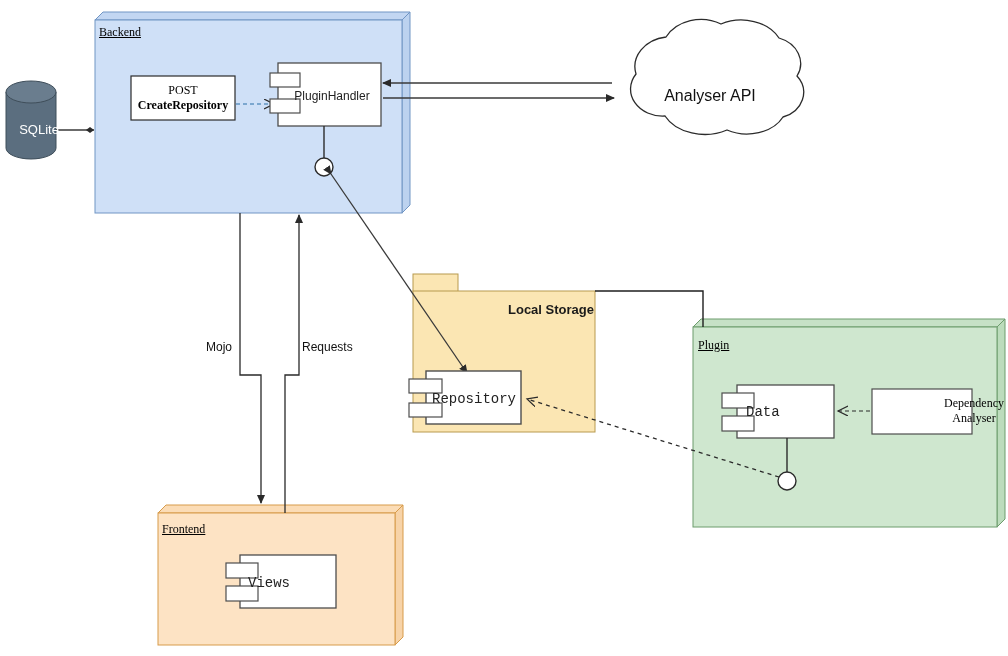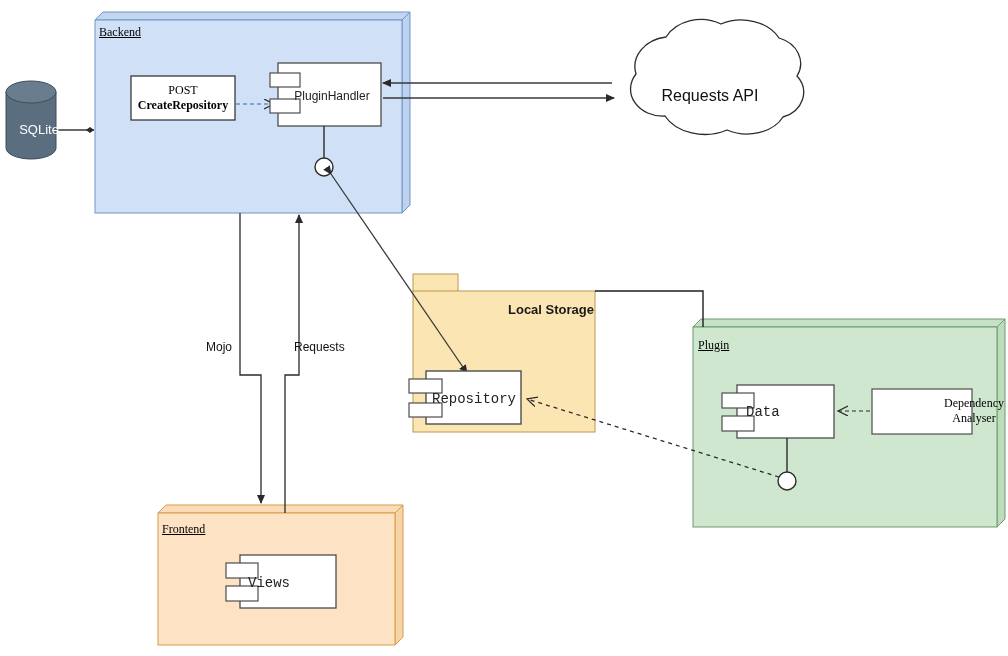--- a/index.html
+++ b/index.html
@@ -156,21 +156,21 @@
 <div class="lbl pkg-title" style="left:99px;top:25px;">Backend</div>
 
 <div class="lbl pkg-title" style="left:162px;top:522px;">Frontend</div>
 
 <div class="lbl pkg-title" style="left:698px;top:338px;">Plugin</div>
 
 <div class="lbl pkg-title-bold" style="left:508px;top:302px;">Local Storage</div>
 
 <div class="lbl db-lbl" style="left:6px;top:122px;width:66px;text-align:center;">SQLite</div>
 
-<div class="lbl cloud-lbl" style="left:630px;top:87px;width:160px;text-align:center;">Requests API</div>
+<div class="lbl cloud-lbl" style="left:630px;top:87px;width:160px;text-align:center;">Analyser API</div>
 
 <div class="lbl note-lbl" style="left:131px;top:83px;width:104px;">
   <div>POST</div>
   <div class="b">CreateRepository</div>
 </div>
 
 <div class="lbl comp-name" style="left:288px;top:89px;width:88px;">PluginHandler</div>
 
 <div class="lbl comp-name-s" style="left:432px;top:391px;width:84px;">Repository</div>
 
@@ -178,15 +178,15 @@
 
 <div class="lbl comp-name-s" style="left:746px;top:404px;width:80px;">Data</div>
 
 <div class="lbl note-lbl" style="left:916px;top:396px;width:116px;">
   <div>Dependency</div>
   <div>Analyser</div>
 </div>
 
 <div class="lbl edge-lbl" style="left:206px;top:340px;">Mojo</div>
 
-<div class="lbl edge-lbl" style="left:294px;top:340px;">Requests</div>
+<div class="lbl edge-lbl" style="left:302px;top:340px;">Requests</div>
 
 </div>
 
 </body></html>

